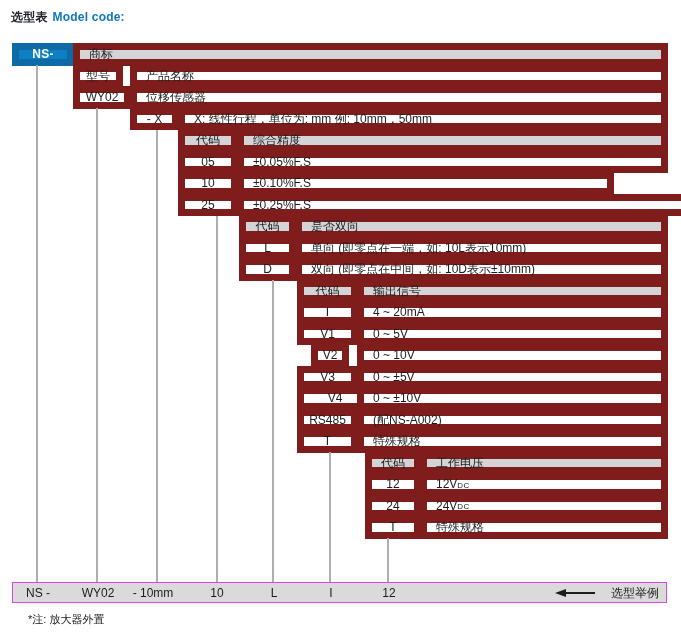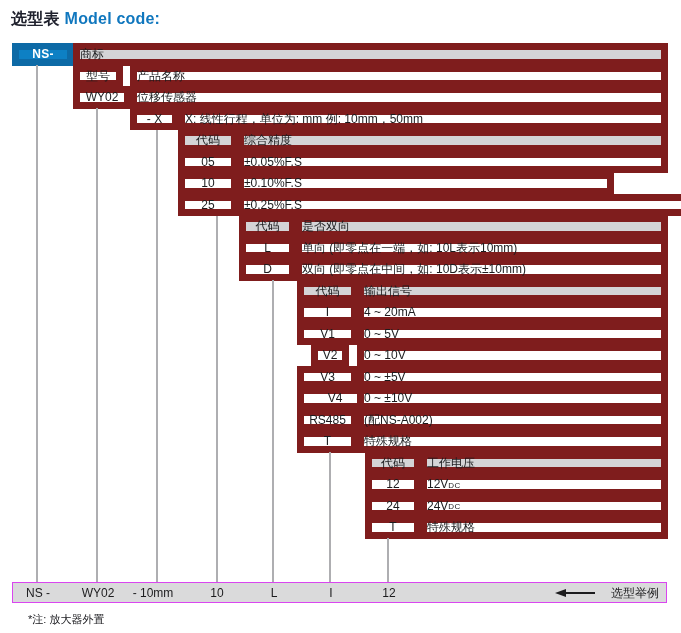--- a/index.html
+++ b/index.html
@@ -1,32 +1,32 @@
 <!DOCTYPE html>
 <html><head>
 <meta charset="utf-8">
 <style>
   * { margin:0; padding:0; box-sizing:border-box; }
   html,body { background:#fff; }
   .page {
     position:relative; width:681px; height:633px; background:#ffffff;
     font-family:"Liberation Sans","DejaVu Sans",sans-serif; overflow:hidden;
   }
-  .title { position:absolute; left:11px; top:9px; font-size:16px; font-weight:bold; letter-spacing:0.2px; }
+  .title { position:absolute; left:11px; top:9px; font-size:12px; font-weight:bold; letter-spacing:0.2px; }
   .title .zh { color:#20222e; }
   .title .en { color:#1077be; margin-left:5px; }
 
   .band { position:absolute; left:0; top:0; width:100%; height:0; }
   .cell {
     position:absolute; top:0; height:22.5px; border:7px solid #7f1d1d;
     background:#fff; display:flex; align-items:center;
     font-size:12px; color:#1c1c1e; line-height:1;
   }
   .cell.code { justify-content:center; text-align:center; }
-  .cell.label { }
+  .cell.label { padding-left:9px; }
   .cell.hdr { background:#d4d4d6; }
   .cell.blue { background:#0d80c4; border-color:#0d6aa6; color:#ffffff; font-weight:bold; letter-spacing:0.3px; }
   .dc { font-size:8px; margin-top:3px; letter-spacing:0.4px; }
 
   .vline { position:absolute; width:2px; background:#aeaeb1; }
 
   .bar {
     position:absolute; left:12px; top:582px; width:655px; height:21px;
     background:#dadadb; border:1px solid #d946ef;
   }

